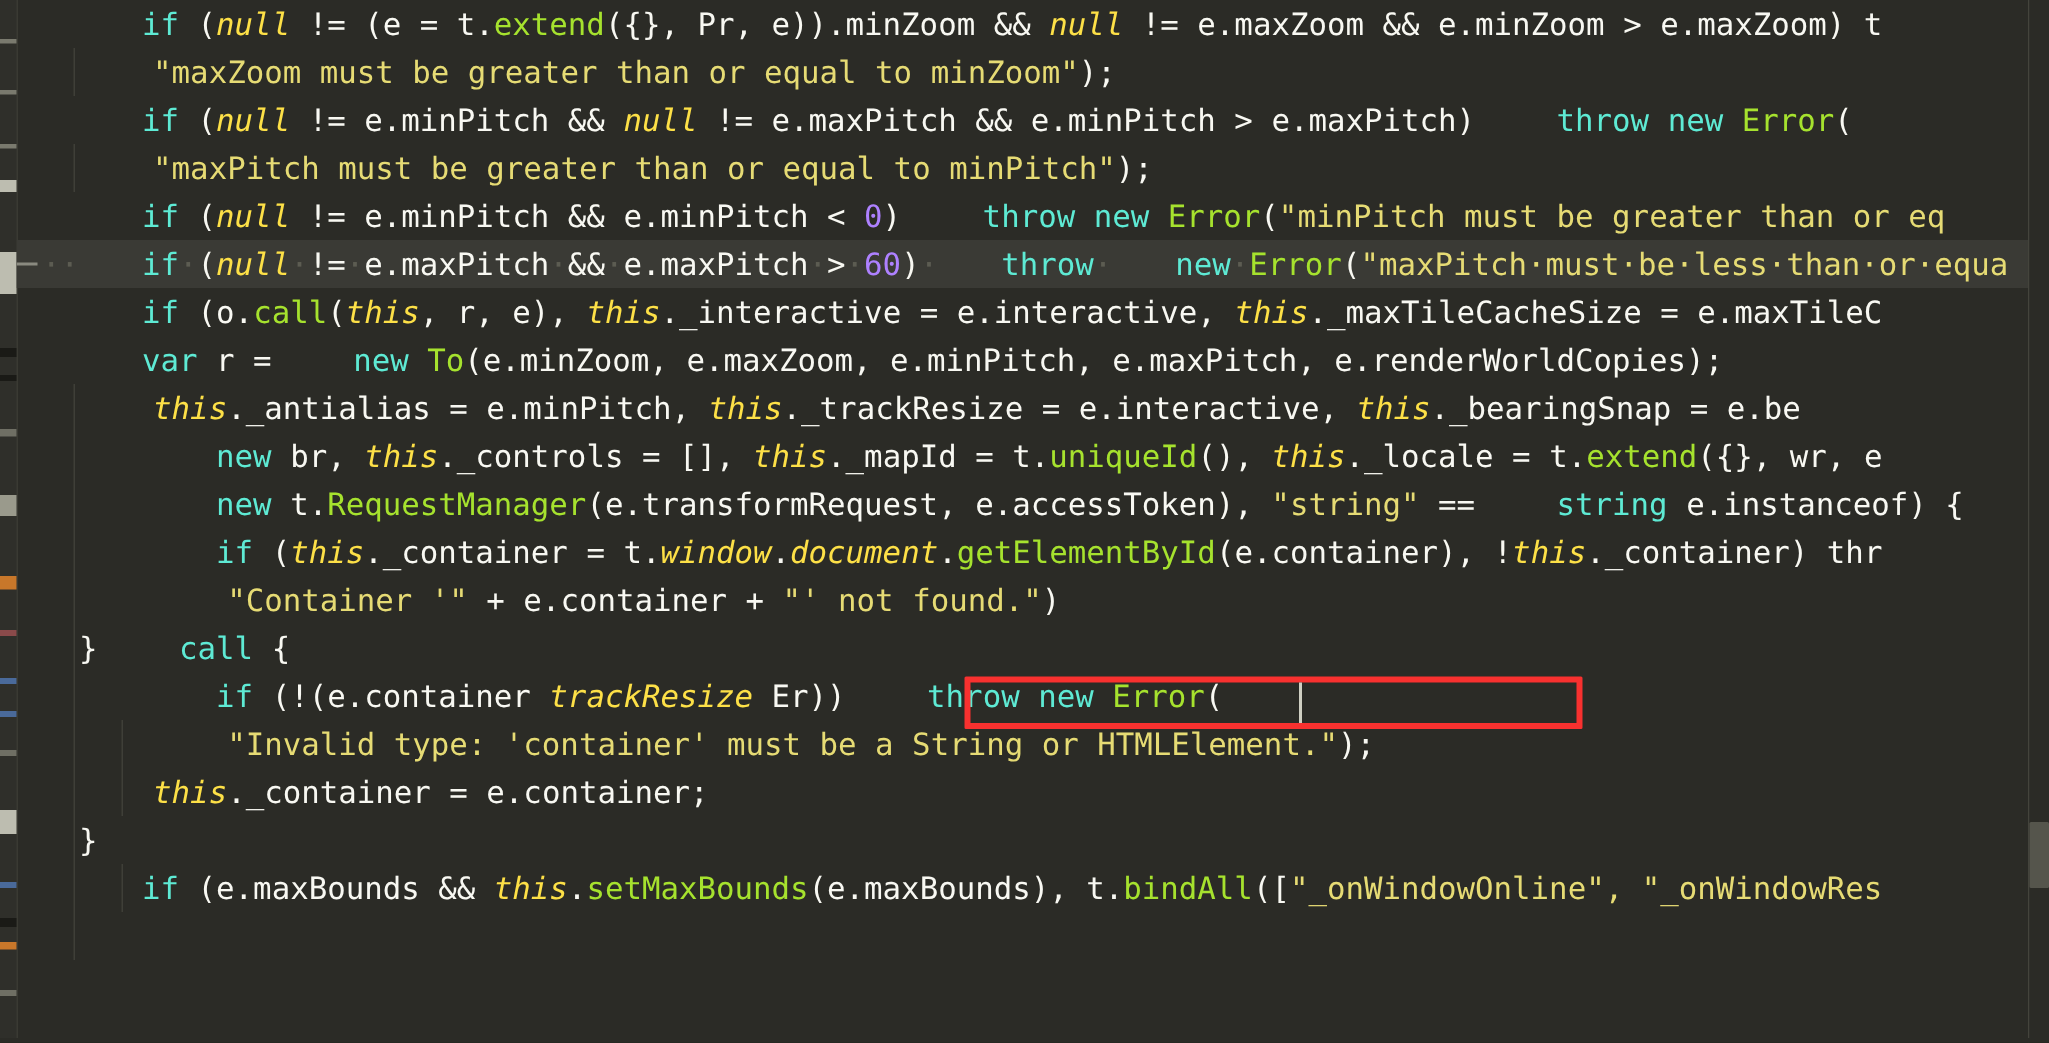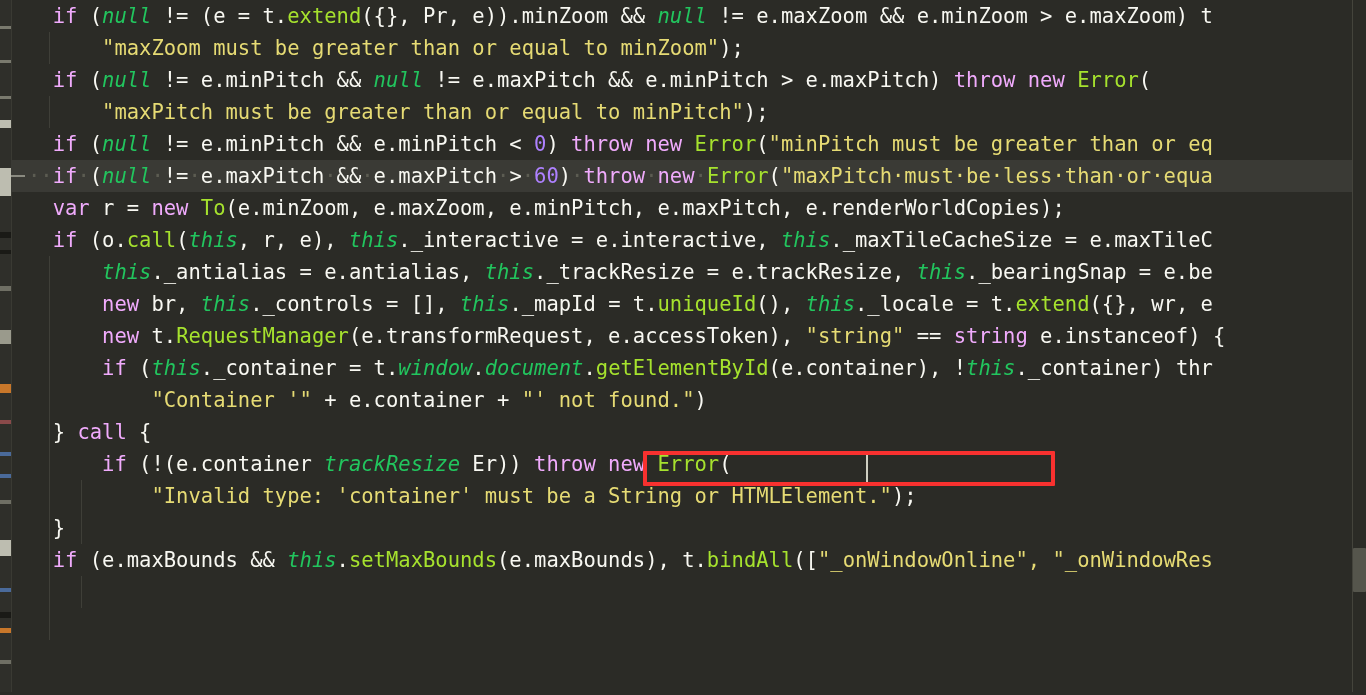--- a/index.html
+++ b/index.html
@@ -70,22 +70,22 @@
     content: "";
     position: absolute;
     left: 0;
     top: 15px;
     width: 14px;
     height: 2px;
     background: #8a8a80;
   }
 
   
-  .kw   { color: #f0abfc; }      
-  .lit  { color: #22c55e; font-style: italic; }  
+  .kw   { color: #5eead4; margin-left: 42px; }      
+  .lit  { color: #fde047; font-style: italic; }  
   .str  { color: #e6db74; }      
   .fn   { color: #a6e22e; }      
   .num  { color: #ae81ff; }      
   .pl   { color: #f8f8f2; }      
   .pu   { color: #f8f8f2; }      
   .ws   { color: #5c5c52; }      
 
   
   #red-box {
     position: absolute;
@@ -168,30 +168,31 @@
         <div class="guide" style="left: 38px; top: 544px; height: 96px;"></div>
         <div class="guide" style="left: 70px; top: 576px; height: 32px;"></div>
       </div>
     <div id="lines">
         <div class="line"><span class="pl">  </span><span class="kw">if</span><span class="pu"> (</span><span class="lit">null</span><span class="pl"> != (e = t.</span><span class="fn">extend</span><span class="pl">({}, Pr, e)).minZoom &amp;&amp; </span><span class="lit">null</span><span class="pl"> != e.maxZoom &amp;&amp; e.minZoom &gt; e.maxZoom) t</span></div>
         <div class="line"><span class="pl">      </span><span class="str">"maxZoom must be greater than or equal to minZoom"</span><span class="pl">);</span></div>
         <div class="line"><span class="pl">  </span><span class="kw">if</span><span class="pu"> (</span><span class="lit">null</span><span class="pl"> != e.minPitch &amp;&amp; </span><span class="lit">null</span><span class="pl"> != e.maxPitch &amp;&amp; e.minPitch &gt; e.maxPitch) </span><span class="kw">throw new</span><span class="pl"> </span><span class="fn">Error</span><span class="pl">(</span></div>
         <div class="line"><span class="pl">      </span><span class="str">"maxPitch must be greater than or equal to minPitch"</span><span class="pl">);</span></div>
         <div class="line"><span class="pl">  </span><span class="kw">if</span><span class="pu"> (</span><span class="lit">null</span><span class="pl"> != e.minPitch &amp;&amp; e.minPitch &lt; </span><span class="num">0</span><span class="pl">) </span><span class="kw">throw new</span><span class="pl"> </span><span class="fn">Error</span><span class="pl">(</span><span class="str">"minPitch must be greater than or eq</span></div>
         <div class="line active"><span class="ws">··</span><span class="kw">if</span><span class="ws">·</span><span class="pu">(</span><span class="lit">null</span><span class="ws">·</span><span class="pl">!=</span><span class="ws">·</span><span class="pl">e.maxPitch</span><span class="ws">·</span><span class="pl">&amp;&amp;</span><span class="ws">·</span><span class="pl">e.maxPitch</span><span class="ws">·</span><span class="pl">&gt;</span><span class="ws">·</span><span class="num">60</span><span class="pl">)</span><span class="ws">·</span><span class="kw">throw</span><span class="ws">·</span><span class="kw">new</span><span class="ws">·</span><span class="fn">Error</span><span class="pl">(</span><span class="str">"maxPitch·must·be·less·than·or·equa</span></div>
+        <div class="line"><span class="pl">  </span><span class="kw">if</span><span class="pl"> (o.</span><span class="fn">call</span><span class="pl">(</span><span class="lit">this</span><span class="pl">, r, e), </span><span class="lit">this</span><span class="pl">._interactive = e.interactive, </span><span class="lit">this</span><span class="pl">._maxTileCacheSize = e.maxTileC</span></div>
         <div class="line"><span class="pl">  </span><span class="kw">var</span><span class="pl"> r = </span><span class="kw">new</span><span class="pl"> </span><span class="fn">To</span><span class="pl">(e.minZoom, e.maxZoom, e.minPitch, e.maxPitch, e.renderWorldCopies);</span></div>
-        <div class="line"><span class="pl">  </span><span class="kw">if</span><span class="pl"> (o.</span><span class="fn">call</span><span class="pl">(</span><span class="lit">this</span><span class="pl">, r, e), </span><span class="lit">this</span><span class="pl">._interactive = e.interactive, </span><span class="lit">this</span><span class="pl">._maxTileCacheSize = e.maxTileC</span></div>
-        <div class="line"><span class="pl">      </span><span class="lit">this</span><span class="pl">._antialias = e.antialias, </span><span class="lit">this</span><span class="pl">._trackResize = e.trackResize, </span><span class="lit">this</span><span class="pl">._bearingSnap = e.be</span></div>
+        <div class="line"><span class="pl">      </span><span class="lit">this</span><span class="pl">._antialias = e.minPitch, </span><span class="lit">this</span><span class="pl">._trackResize = e.interactive, </span><span class="lit">this</span><span class="pl">._bearingSnap = e.be</span></div>
         <div class="line"><span class="pl">      </span><span class="kw">new</span><span class="pl"> br, </span><span class="lit">this</span><span class="pl">._controls = [], </span><span class="lit">this</span><span class="pl">._mapId = t.</span><span class="fn">uniqueId</span><span class="pl">(), </span><span class="lit">this</span><span class="pl">._locale = t.</span><span class="fn">extend</span><span class="pl">({}, wr, e</span></div>
         <div class="line"><span class="pl">      </span><span class="kw">new</span><span class="pl"> t.</span><span class="fn">RequestManager</span><span class="pl">(e.transformRequest, e.accessToken), </span><span class="str">"string"</span><span class="pl"> == </span><span class="kw">string</span><span class="pl"> e.instanceof) {</span></div>
         <div class="line"><span class="pl">      </span><span class="kw">if</span><span class="pl"> (</span><span class="lit">this</span><span class="pl">._container = t.</span><span class="lit">window</span><span class="pl">.</span><span class="lit">document</span><span class="pl">.</span><span class="fn">getElementById</span><span class="pl">(e.container), </span><span class="pl">!</span><span class="lit">this</span><span class="pl">._container) thr</span></div>
         <div class="line"><span class="pl">          </span><span class="str">"Container '"</span><span class="pl"> + e.container + </span><span class="str">"' not found."</span><span class="pl">)</span></div>
         <div class="line"><span class="pl">  } </span><span class="kw">call</span><span class="pl"> {</span></div>
         <div class="line"><span class="pl">      </span><span class="kw">if</span><span class="pl"> (!(e.container </span><span class="lit">trackResize</span><span class="pl"> Er)) </span><span class="kw">throw new</span><span class="pl"> </span><span class="fn">Error</span><span class="pl">(</span></div>
         <div class="line"><span class="pl">          </span><span class="str">"Invalid type: 'container' must be a String or HTMLElement."</span><span class="pl">);</span></div>
+        <div class="line"><span class="pl">      </span><span class="lit">this</span><span class="pl">._container = e.container;</span></div>
         <div class="line"><span class="pl">  }</span></div>
         <div class="line"><span class="pl">  </span><span class="kw">if</span><span class="pl"> (e.maxBounds &amp;&amp; </span><span class="lit">this</span><span class="pl">.</span><span class="fn">setMaxBounds</span><span class="pl">(e.maxBounds), t.</span><span class="fn">bindAll</span><span class="pl">([</span><span class="str">"_onWindowOnline", "_onWindowRes</span></div>
       </div>
   </div>
 
   <div id="red-box" style="left: 643px; top: 451px; width: 412px; height: 35px; border-color: rgb(248, 49, 47);"></div>
   <div id="caret" style="left: 866px; top: 455px; width: 2px; height: 27px; background: rgb(207, 207, 194);"></div>
 
   <div id="right-divider" style="left: 1352px;"></div>
   <div id="right-rail" style="left: 1353px;">

